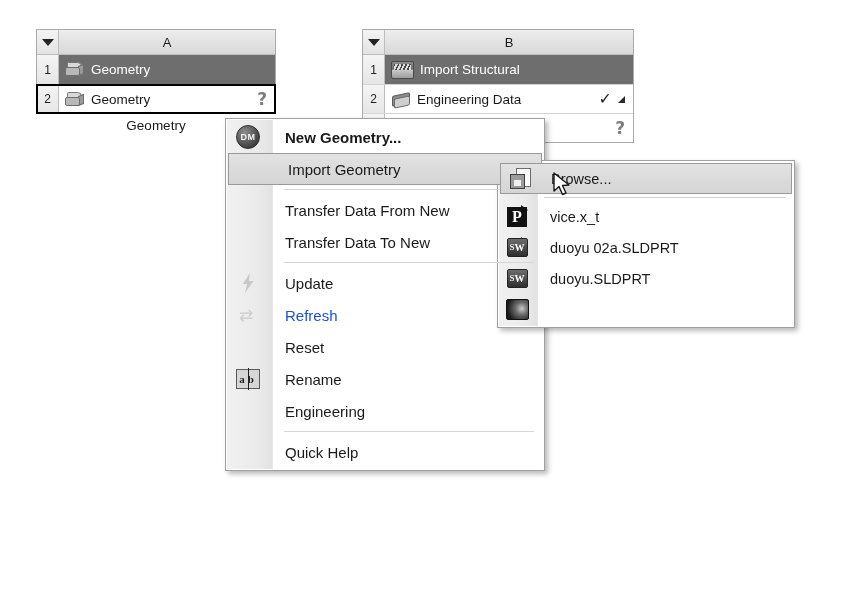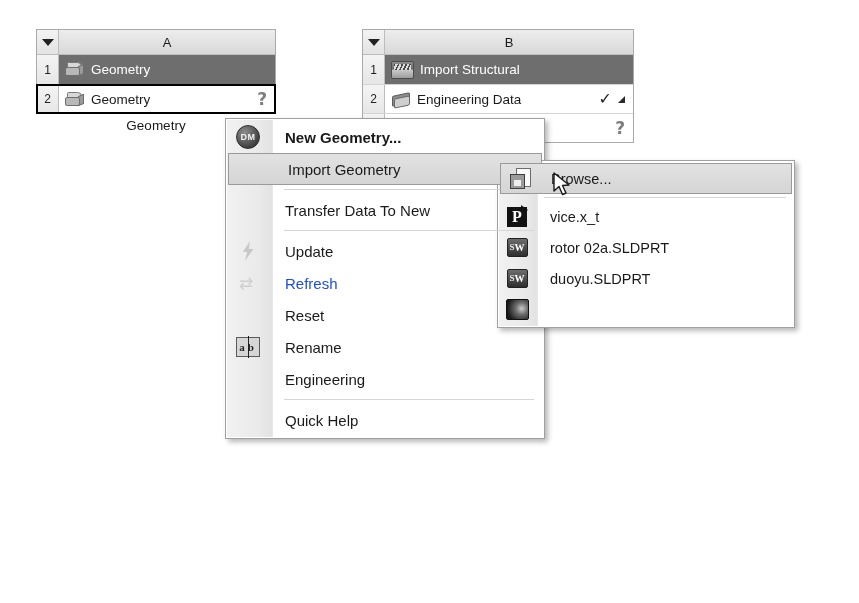--- a/index.html
+++ b/index.html
@@ -390,20 +390,24 @@
   </div>
 
   <div class="menu-item highlight">
     <span class="mi-label">Import Geometry</span>
     <span class="submenu-arrow"></span>
   </div>
 
   <div class="menu-sep"></div>
 
 
+  <div class="menu-item">
+    <span class="mi-label">Transfer Data From New</span>
+    <span class="submenu-arrow"></span>
+  </div>
 
   <div class="menu-item">
     <span class="mi-label">Transfer Data To New</span>
     <span class="submenu-arrow"></span>
   </div>
 
   <div class="menu-sep"></div>
 
   <div class="menu-item">
     <span class="mi-icon">
@@ -461,21 +465,21 @@
     <span class="mi-icon">
         <span class="ico-p">P</span>
       </span>
     <span class="mi-label">vice.x_t</span>
   </div>
 
   <div class="menu-item">
     <span class="mi-icon">
         <span class="ico-sw">W</span>
       </span>
-    <span class="mi-label">rotor 02a.SLDPRT</span>
+    <span class="mi-label">duoyu 02a.SLDPRT</span>
   </div>
 
   <div class="menu-item">
     <span class="mi-icon">
         <span class="ico-sw">W</span>
       </span>
     <span class="mi-label">duoyu.SLDPRT</span>
   </div>
 
   <div class="menu-item">

